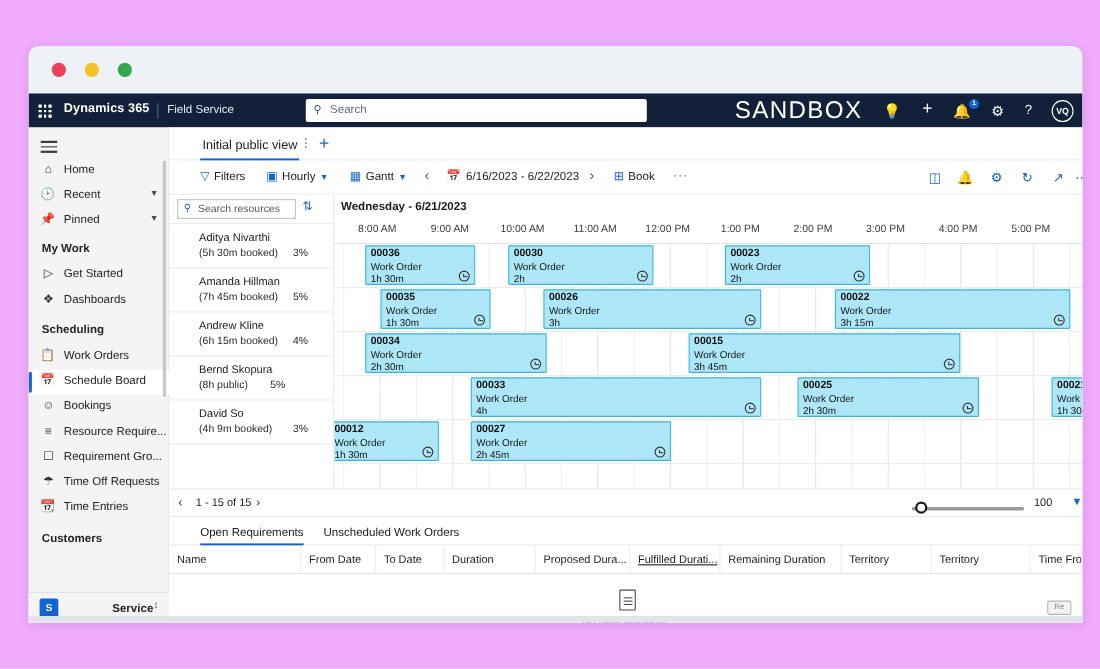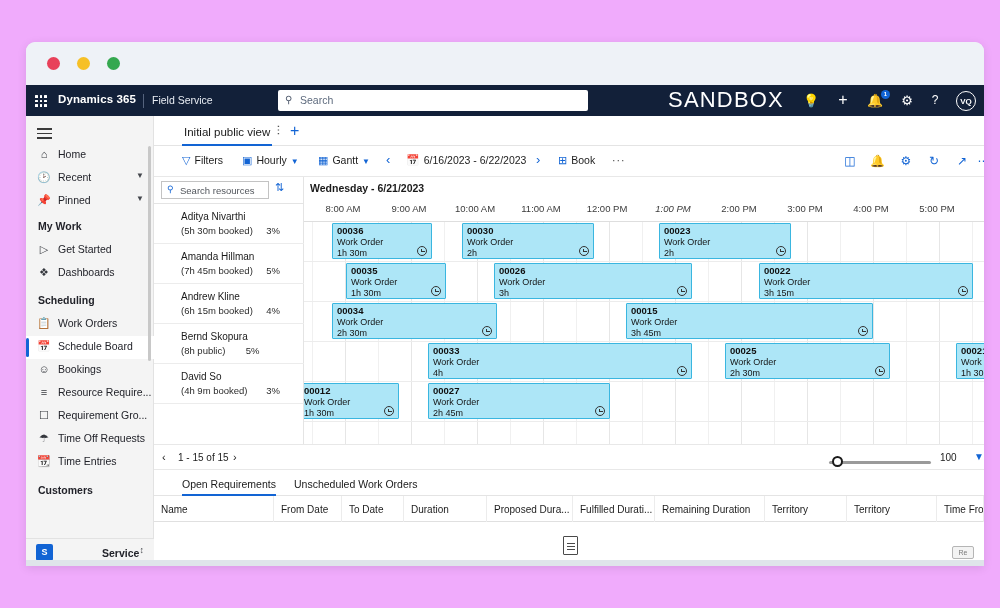--- a/index.html
+++ b/index.html
@@ -490,21 +490,21 @@
         </div>
 
         <div id="gantt-head">
           <div id="gantt-date">Wednesday - 6/21/2023</div>
           <div id="hour-labels">
               <div class="hourlbl" style="left: 8px;">8:00 AM</div>
               <div class="hourlbl" style="left: 74px;">9:00 AM</div>
               <div class="hourlbl" style="left: 140px;">10:00 AM</div>
               <div class="hourlbl" style="left: 206px;">11:00 AM</div>
               <div class="hourlbl" style="left: 272px;">12:00 PM</div>
-              <div class="hourlbl" style="left: 338px; font-style: italic;">1:00 PM</div>
+              <div class="hourlbl" style="left: 338px;">1:00 PM</div>
               <div class="hourlbl" style="left: 404px;">2:00 PM</div>
               <div class="hourlbl" style="left: 470px;">3:00 PM</div>
               <div class="hourlbl" style="left: 536px;">4:00 PM</div>
               <div class="hourlbl" style="left: 602px;">5:00 PM</div>
             </div>
         </div>
 
         <div id="res-list">
             <div class="res-row" style="top: 0px;">
               <div class="nm">Aditya Nivarthi</div>
@@ -658,21 +658,21 @@
           <div class="btab on" style="left:28px">Open Requirements</div>
           <div class="btab" style="left:140px">Unscheduled Work Orders</div>
         </div>
 
         <div id="btable-head">
             <div class="colh" style="left: 0px; width: 120px;">Name</div>
             <div class="colh" style="left: 120px; width: 68px;">From Date</div>
             <div class="colh" style="left: 188px; width: 62px;">To Date</div>
             <div class="colh" style="left: 250px; width: 83px;">Duration</div>
             <div class="colh" style="left: 333px; width: 86px;">Proposed Dura...</div>
-            <div class="colh" style="left: 419px; width: 82px;">Fulfilled Durati...</div>
+            <div class="colh" style="left: 419px; width: 82px; text-decoration: underline;">Fulfilled Durati...</div>
             <div class="colh" style="left: 501px; width: 110px;">Remaining Duration</div>
             <div class="colh" style="left: 611px; width: 82px;">Territory</div>
             <div class="colh" style="left: 693px; width: 90px;">Territory</div>
             <div class="colh" style="left: 783px; width: 47px;">Time From F</div>
           </div>
         <div id="btable-body">
           <div id="empty-doc"></div>
           <div id="empty-txt">No data available.</div>
           <div id="corner-badge">Re</div>
         </div>

